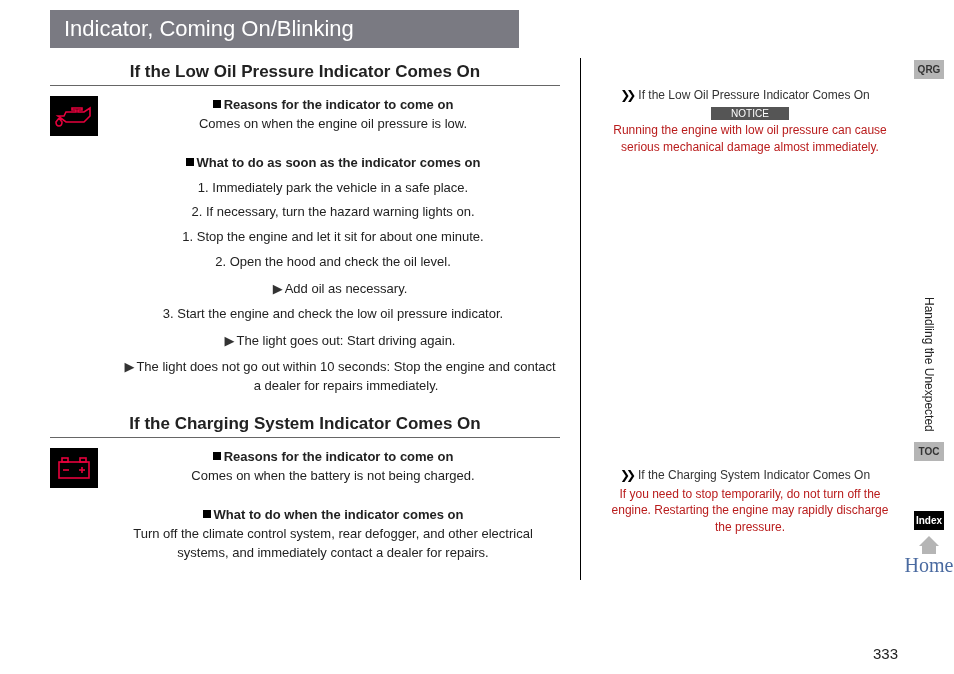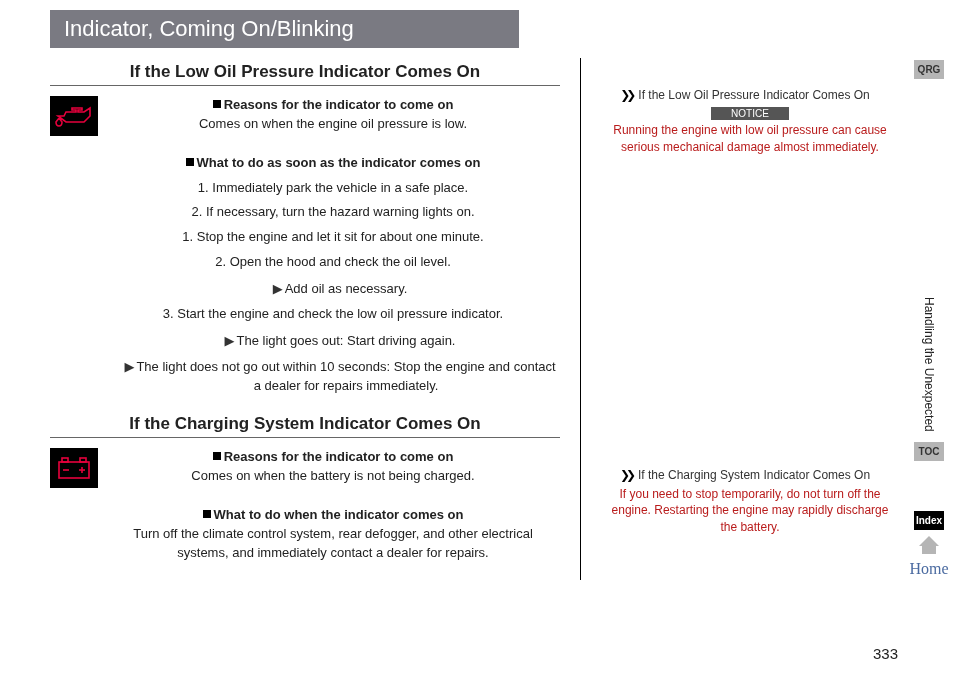--- a/index.html
+++ b/index.html
@@ -112,22 +112,22 @@
   }
   .vlabel {
     writing-mode: vertical-rl;
     font-size: 12px;
     margin: 18px 0 10px 0;
     color:#222;
   }
   .home-ic {
     color:#4a6aa0;
     font-family: cursive;
-    font-size:16px;
-    margin-top:6px;
+    font-size:20px;
+    margin-top:0;
     text-align:left;
     cursor:pointer;
   }
   .house {
     width:0;height:0;
     border-left:10px solid transparent;
     border-right:10px solid transparent;
     border-bottom:10px solid #b5b5b5;
     margin:6px auto 0 auto;
   }
@@ -204,21 +204,21 @@
 
     <div class="right">
       <div style="height:30px"></div>
       <div class="side-title">If the Low Oil Pressure Indicator Comes On</div>
       <div class="notice-tag">NOTICE</div>
       <div class="side-body">Running the engine with low oil pressure can cause serious mechanical damage almost immediately.</div>
 
       <div class="right-spacer"></div>
 
       <div class="side-title">If the Charging System Indicator Comes On</div>
-      <div class="side-body">If you need to stop temporarily, do not turn off the engine. Restarting the engine may rapidly discharge the battery.</div>
+      <div class="side-body">If you need to stop temporarily, do not turn off the engine. Restarting the engine may rapidly discharge the pressure.</div>
     </div>
   </div>
 
   <div class="rail">
     <div class="rail-btn">QRG</div>
     <div style="height:200px"></div>
     <div class="vlabel">Handling the Unexpected</div>
     <div class="rail-btn">TOC</div>
     <div style="height:50px"></div>
     <div class="rail-btn" style="background:#000000;color:#fff">Index</div>

